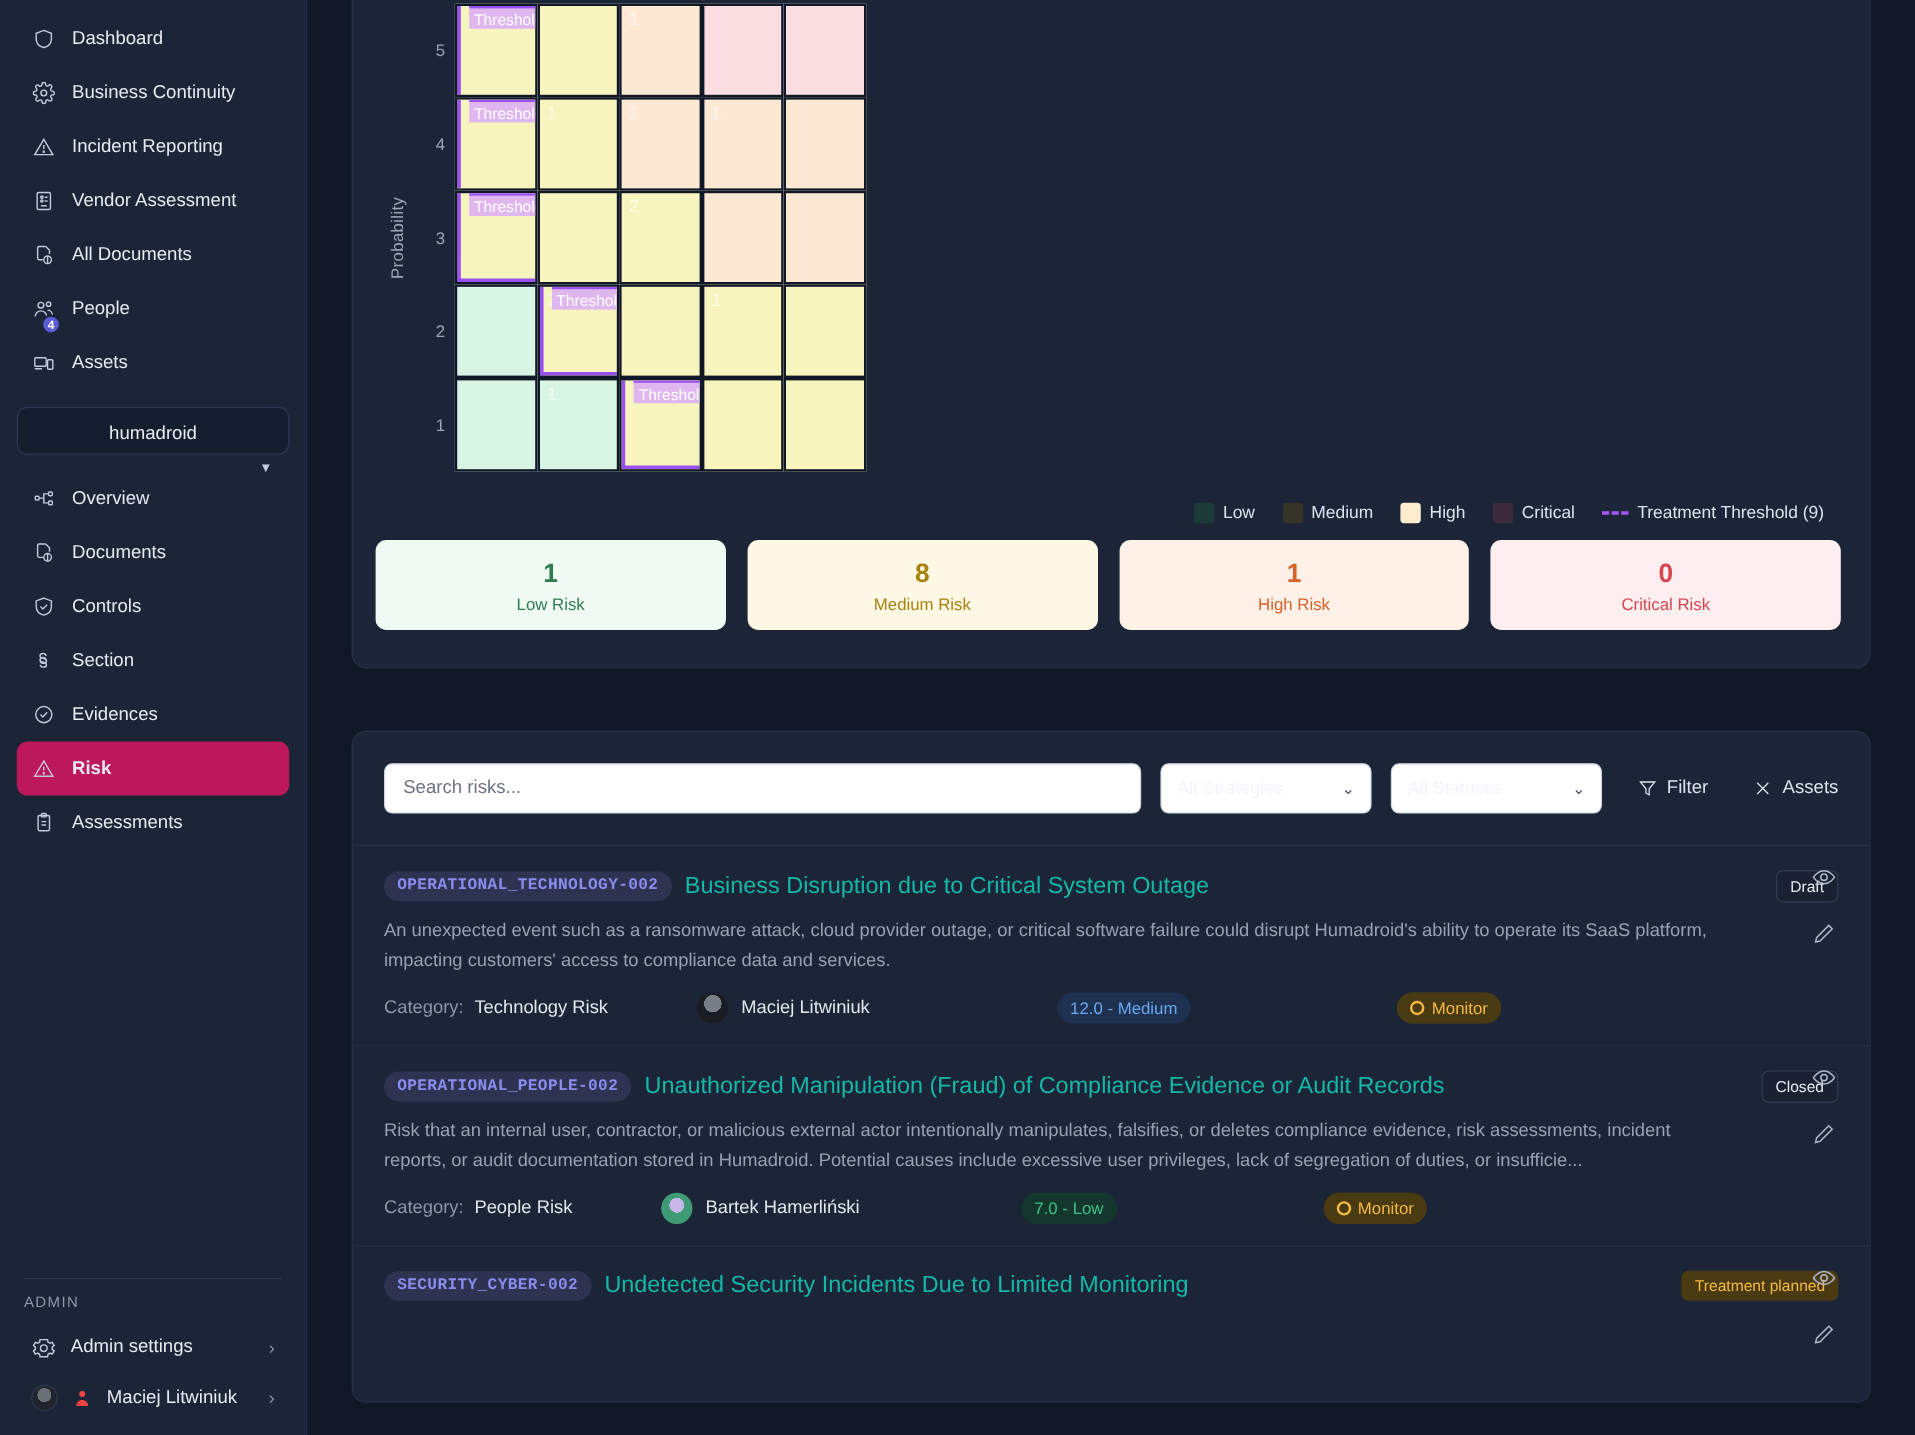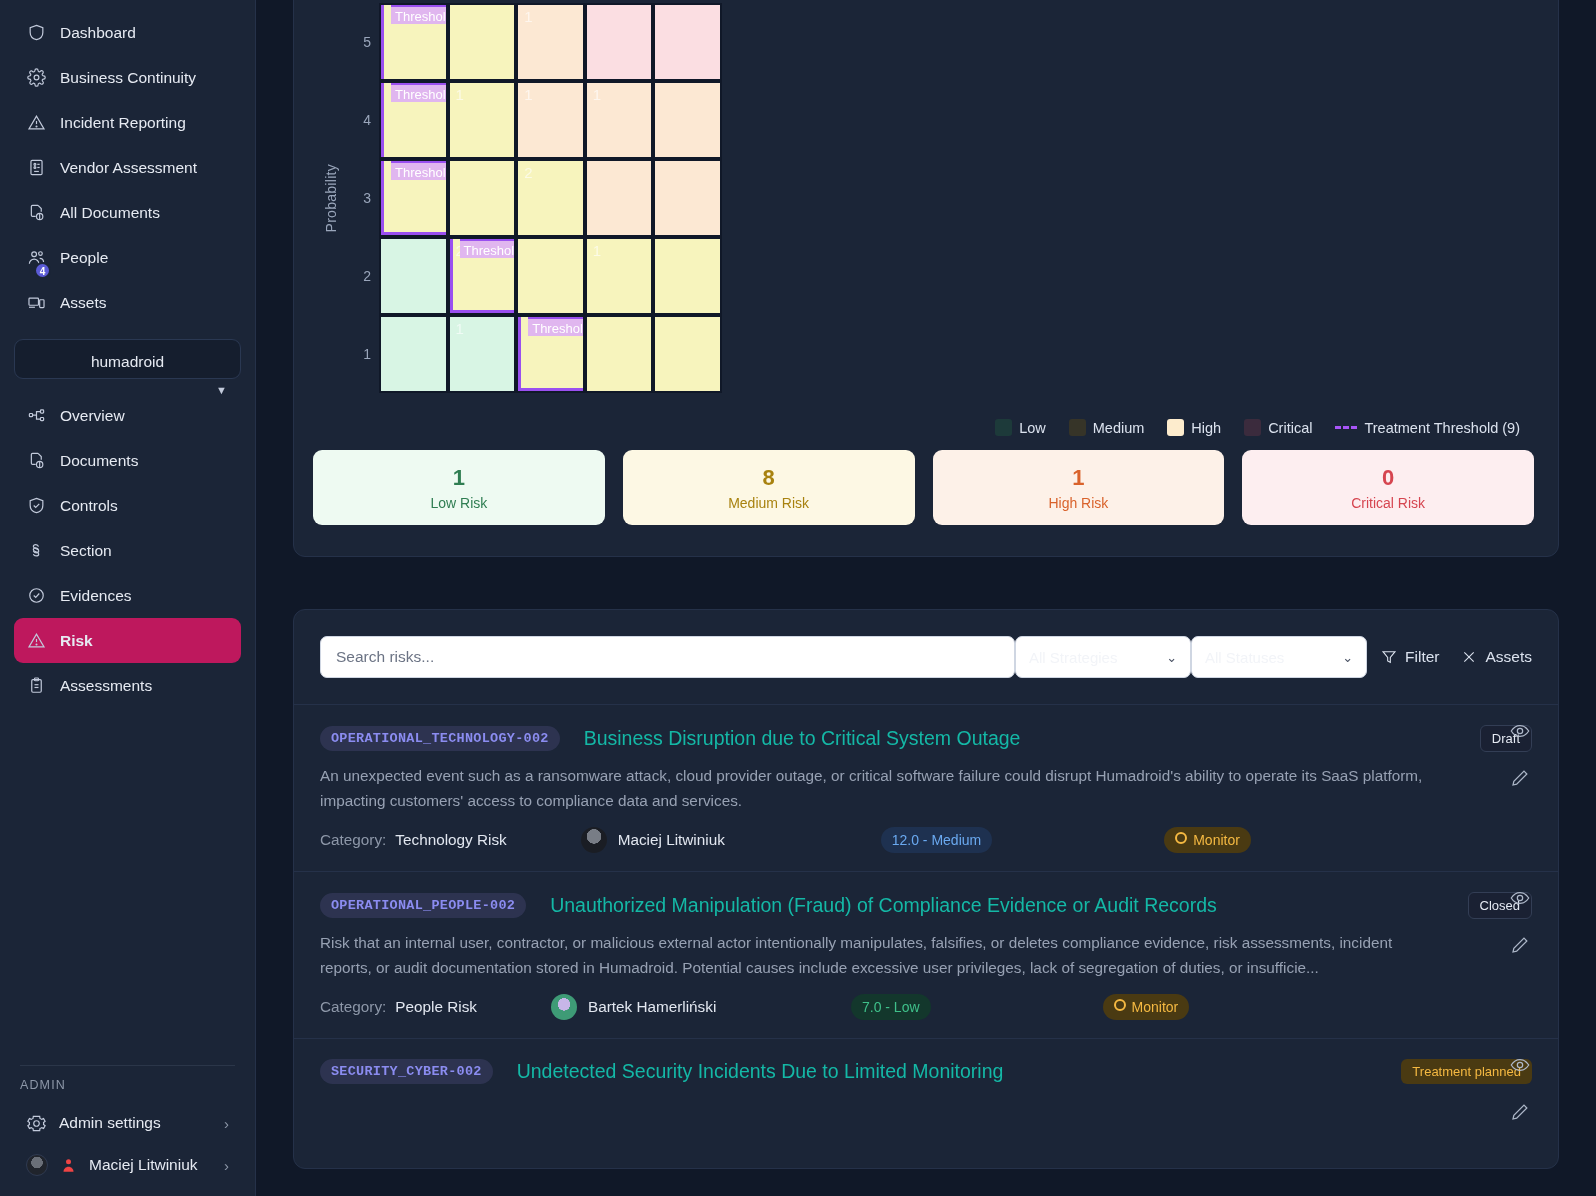--- a/index.html
+++ b/index.html
@@ -129,39 +129,39 @@
   .dashline { width: 22px; height: 0; border-top: 3px dashed #a855f7; }
 
   
   .stats { display:flex; gap: 18px; padding: 14px 24px 20px 19px; }
   .stat { flex:1; border-radius: 9px; padding: 14px 0 14px 0; text-align:center; }
   .stat .n { font-size: 22px; font-weight: 600; line-height: 28px; }
   .stat .t { font-size: 14px; margin-top: 3px; }
 
   
   .list-card { margin-top: 52px; height: 560px; overflow:hidden; }
-  .filters { display:flex; align-items:center; padding: 26px 26px; }
+  .filters { display:flex; align-items:center; gap: 16px; padding: 26px 26px; }
   .search-in {
     flex: 1; height: 42px; border-radius: 7px; border: 1px solid #cfd6e2;
     background: #fff; padding: 0 15px; font-size: 15.5px; color:#2c3444;
     font-family: "Liberation Sans", sans-serif;
   }
   .search-in::placeholder { color:#6b7384; }
   .sel {
     width: 176px; height: 42px; border-radius: 7px; border:1px solid #cfd6e2;
     background:#fff; padding: 0 13px; font-size: 15px; color:#eceff4;
     position:relative; display:flex; align-items:center;
   }
   .sel .ph { color:#f2f4f8; font-size:15px; }
   .sel .cv { margin-left:auto; color:#4a5264; font-size: 13px; }
   .fbtn { display:flex; align-items:center; gap:8px; color:#dbe2ee; font-size:15.5px; cursor:pointer; }
   .fbtn svg { width:16px; height:16px; stroke: currentColor; fill:none; stroke-width:1.6; }
 
   .risk-row { border-top: 1px solid #253149; padding: 20px 26px 18px 26px; position:relative; }
-  .rr-head { display:flex; align-items:center; gap: 24px; }
+  .rr-head { display:flex; align-items:center; gap: 11px; }
   .code {
     background:#2d3350; color:#8b8cf0; font-family:"Liberation Mono", monospace;
     font-size: 13.5px; letter-spacing:.02em; padding: 5px 11px; border-radius: 13px;
     white-space:nowrap; font-weight: 700;
   }
   .rtitle { color:#14b8a6; font-size: 19.5px; font-weight: 400; }
   .status {
     margin-left:auto; font-size: 13px; padding: 5px 11px; border-radius: 6px;
     white-space:nowrap;
   }
@@ -174,21 +174,21 @@
   .mcatv { color:#e2e7f0; margin-left: 9px; }
   .mowner { display:flex; align-items:center; gap:11px; color:#e2e7f0; margin-left: 74px; width: 300px; }
   .av { width: 26px; height:26px; border-radius:50%; flex:0 0 26px; }
   .av1 { background: radial-gradient(circle at 50% 36%, #787d86 0 34%, #1a1d24 35% 100%); }
   .av2 { background: radial-gradient(circle at 50% 40%, #c7b6e8 0 30%, #3e9b76 31% 100%); }
   .score { font-size: 14px; padding: 5px 11px; border-radius: 13px; }
   .sc-med { background:#1e3150; color:#6aa9f0;text-align:center; }
   .sc-low { background:#13372c; color:#3fc08a; }
   .monitor {
     margin-left: 172px; font-size: 14px; padding: 5px 11px; border-radius: 13px;
-    background:#4a3a12; color:#f5b942; display:inline-flex; align-items:flex-start; gap:6px;
+    background:#4a3a12; color:#f5b942; display:inline-flex; align-items:center; gap:6px;
   }
   .monitor .dot { width:12px; height:12px; border:2px solid #f5b942; border-radius:50%; display:block; }
   .racts { position:absolute; right: 26px; top: 16px; display:flex; flex-direction:column; gap: 25px; }
   .iact { width:22px; height:22px; color:#aeb8c9; cursor:pointer; }
   .iact svg { width:20px; height:20px; stroke:currentColor; fill:none; stroke-width:1.5; }
 </style>
 </head>
 <body>
 
 <div class="app">

